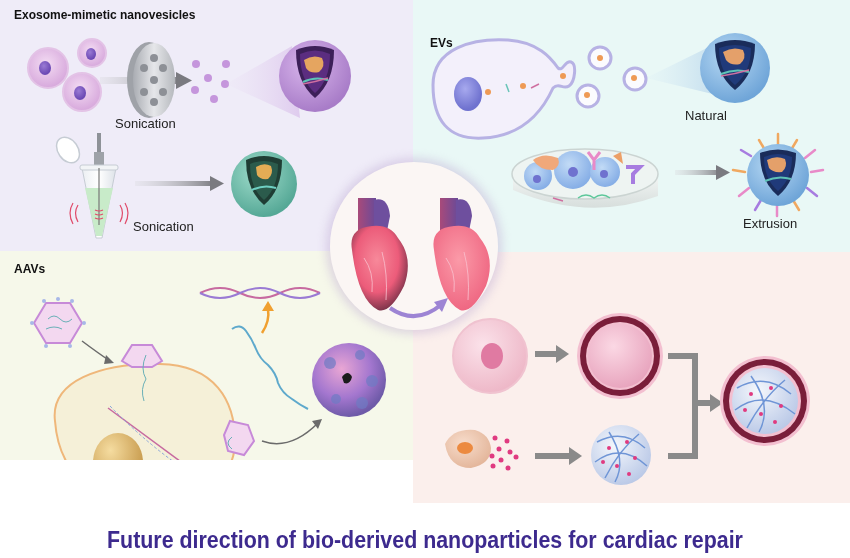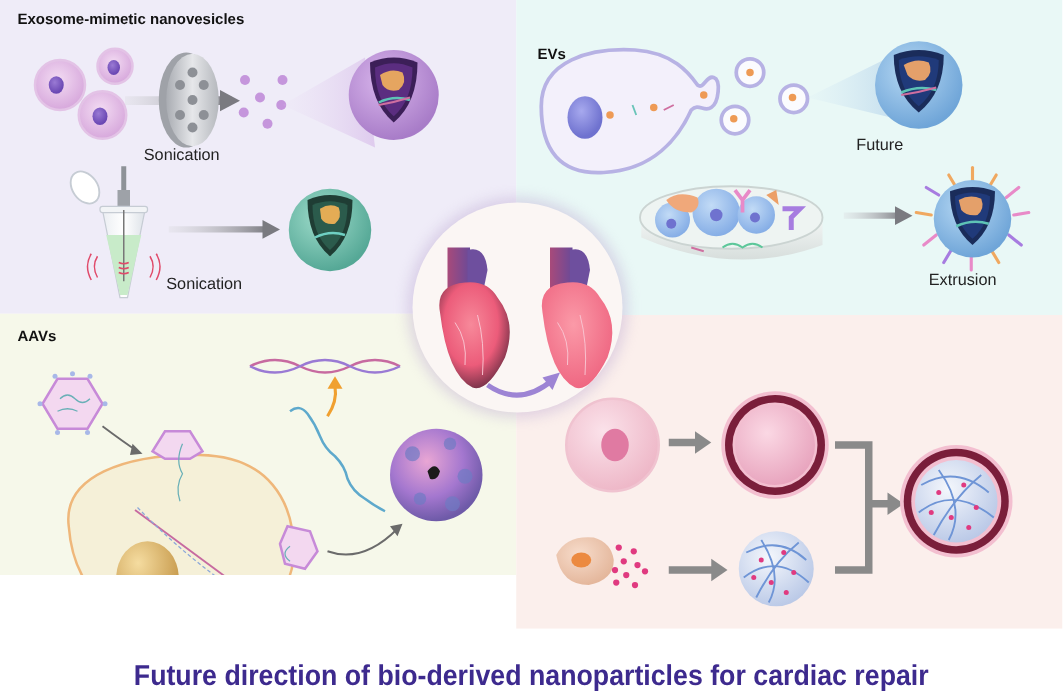--- a/index.html
+++ b/index.html
@@ -233,21 +233,21 @@
         <line x1="332" y1="172" x2="320" y2="170" stroke="#f0a860"></line>
         <line x1="338" y1="156" x2="328" y2="150" stroke="#a77ce0"></line>
       </g>
       <circle cx="365" cy="175" r="31" fill="url(#gBlueVes)"></circle>
       <path d="M347 153 Q365 146 383 153 Q383 181 365 196 Q347 181 347 153 Z" fill="#1a2c5a"></path>
       <path d="M351 157 Q365 151 379 157 Q379 179 365 191 Q351 179 351 157 Z" fill="#203a7a"></path>
       <path d="M354 160 Q363 155 372 159 Q375 167 369 172 Q360 173 356 168 Z" fill="#e4a06a"></path>
       <path d="M352 181 Q365 175 378 179" stroke="#5ec3b6" stroke-width="2" fill="none"></path>
     </g>
   </svg>
-  <div class="lbl" style="left:272px;top:108px;">Future</div>
+  <div class="lbl" style="left:272px;top:108px;">Natural</div>
   <div class="lbl" style="left:330px;top:216px;">Extrusion</div>
 </div>
 
 <div class="panel" id="p-bl">
   <div class="ptitle" style="left:14px;top:11px;">AAVs</div>
   <svg class="layer" width="413" height="252">
     <defs>
       <radialGradient id="gNucY" cx="35%" cy="30%" r="70%">
         <stop offset="0%" stop-color="#f5dca0"></stop>
           <stop offset="100%" stop-color="#c79a4c"></stop>

